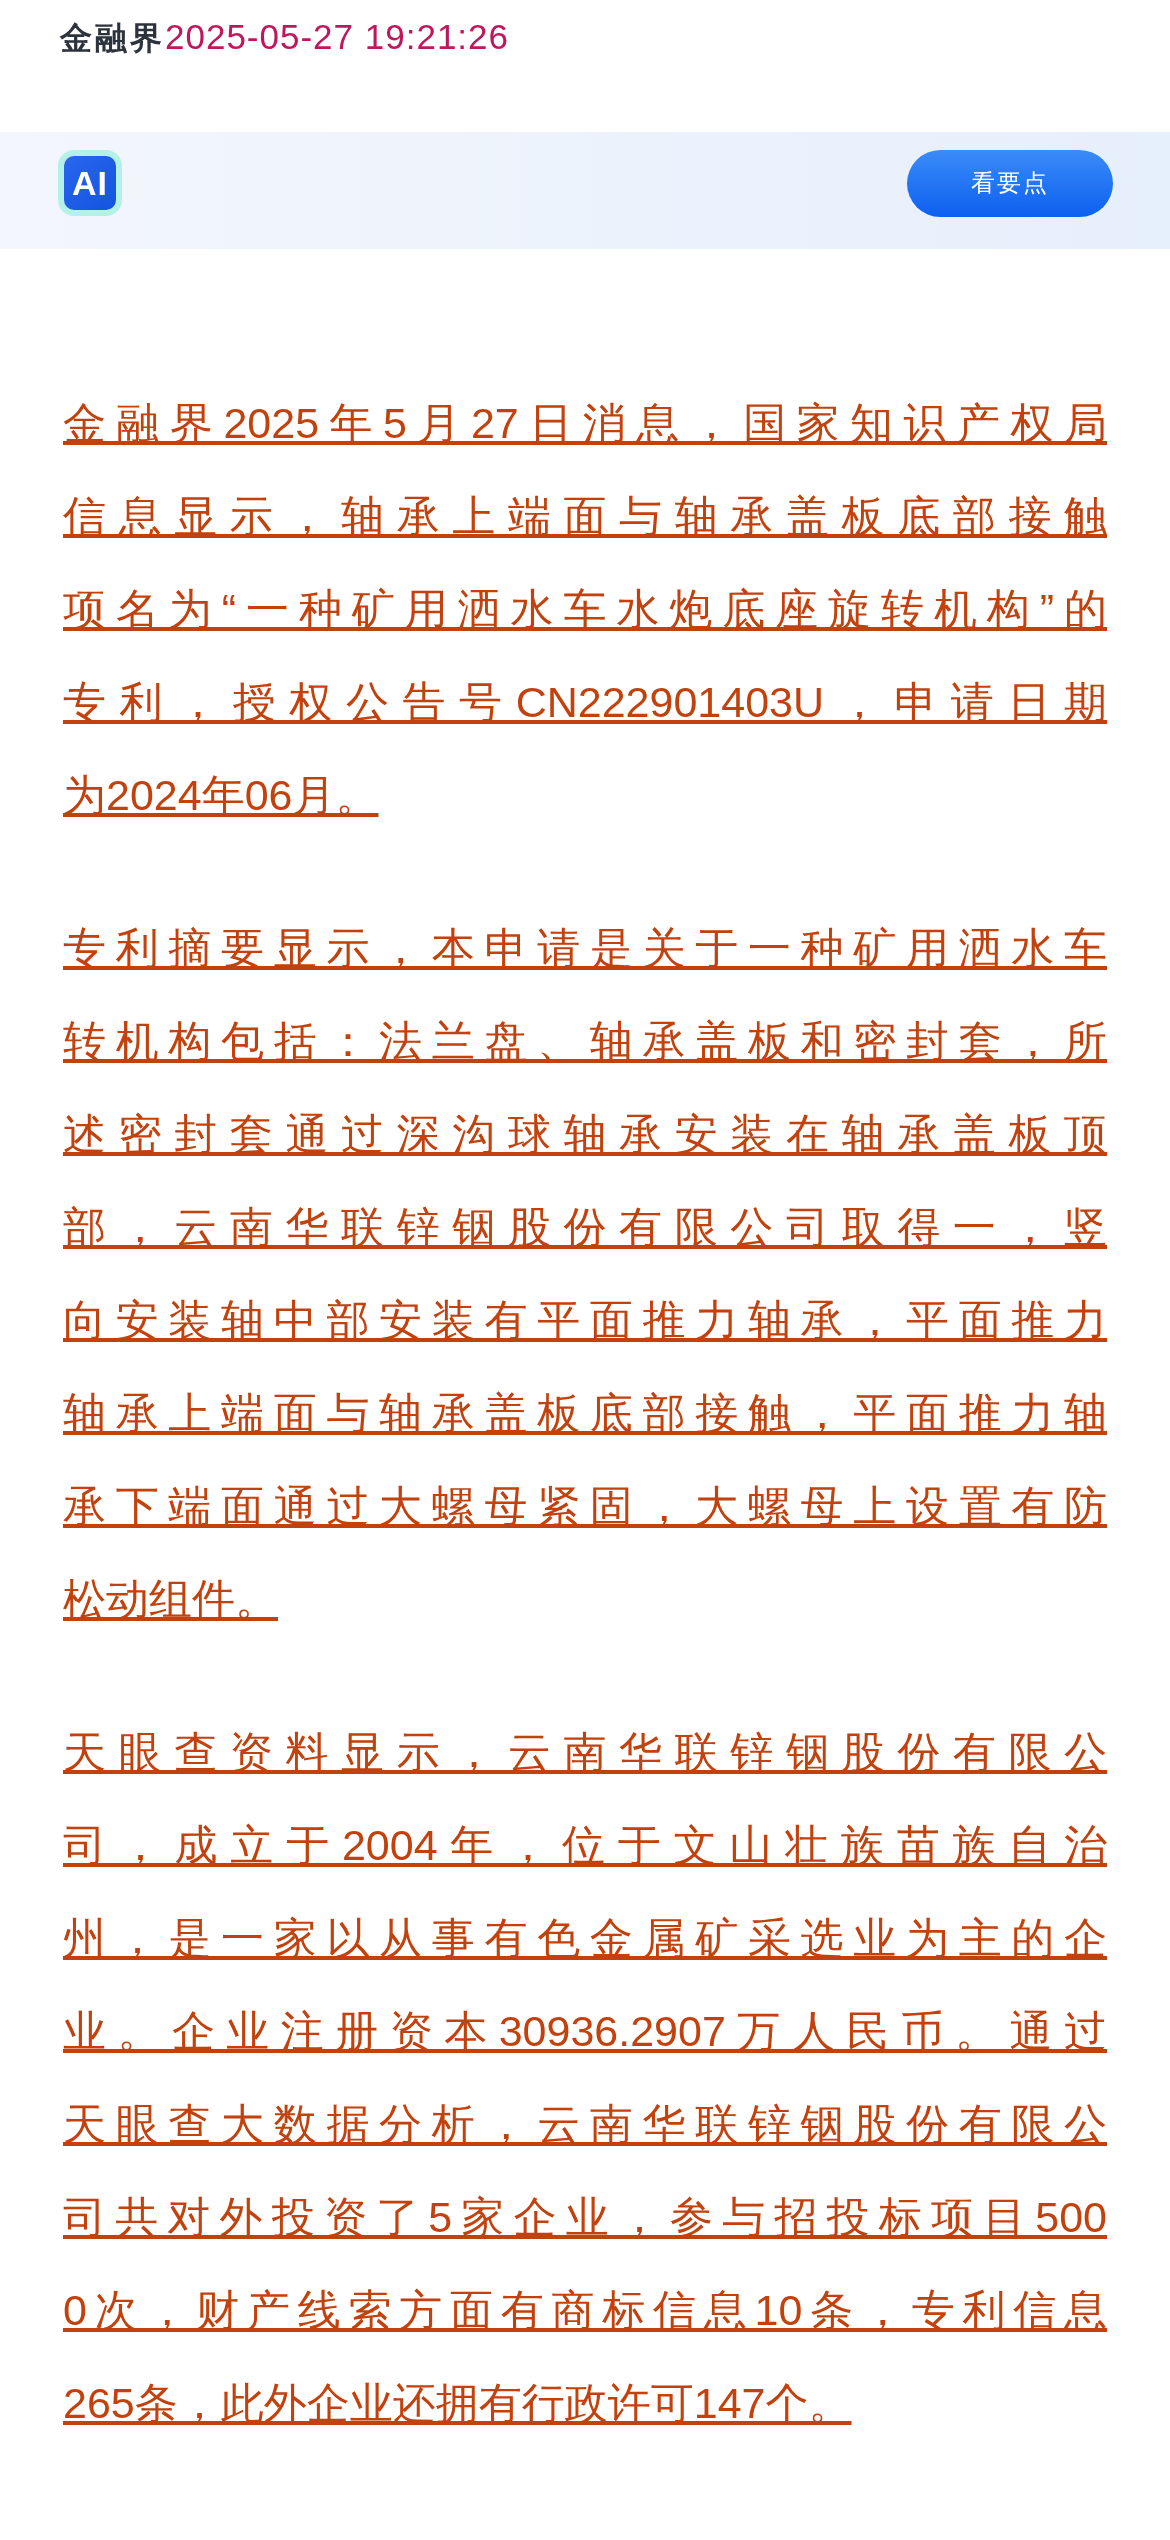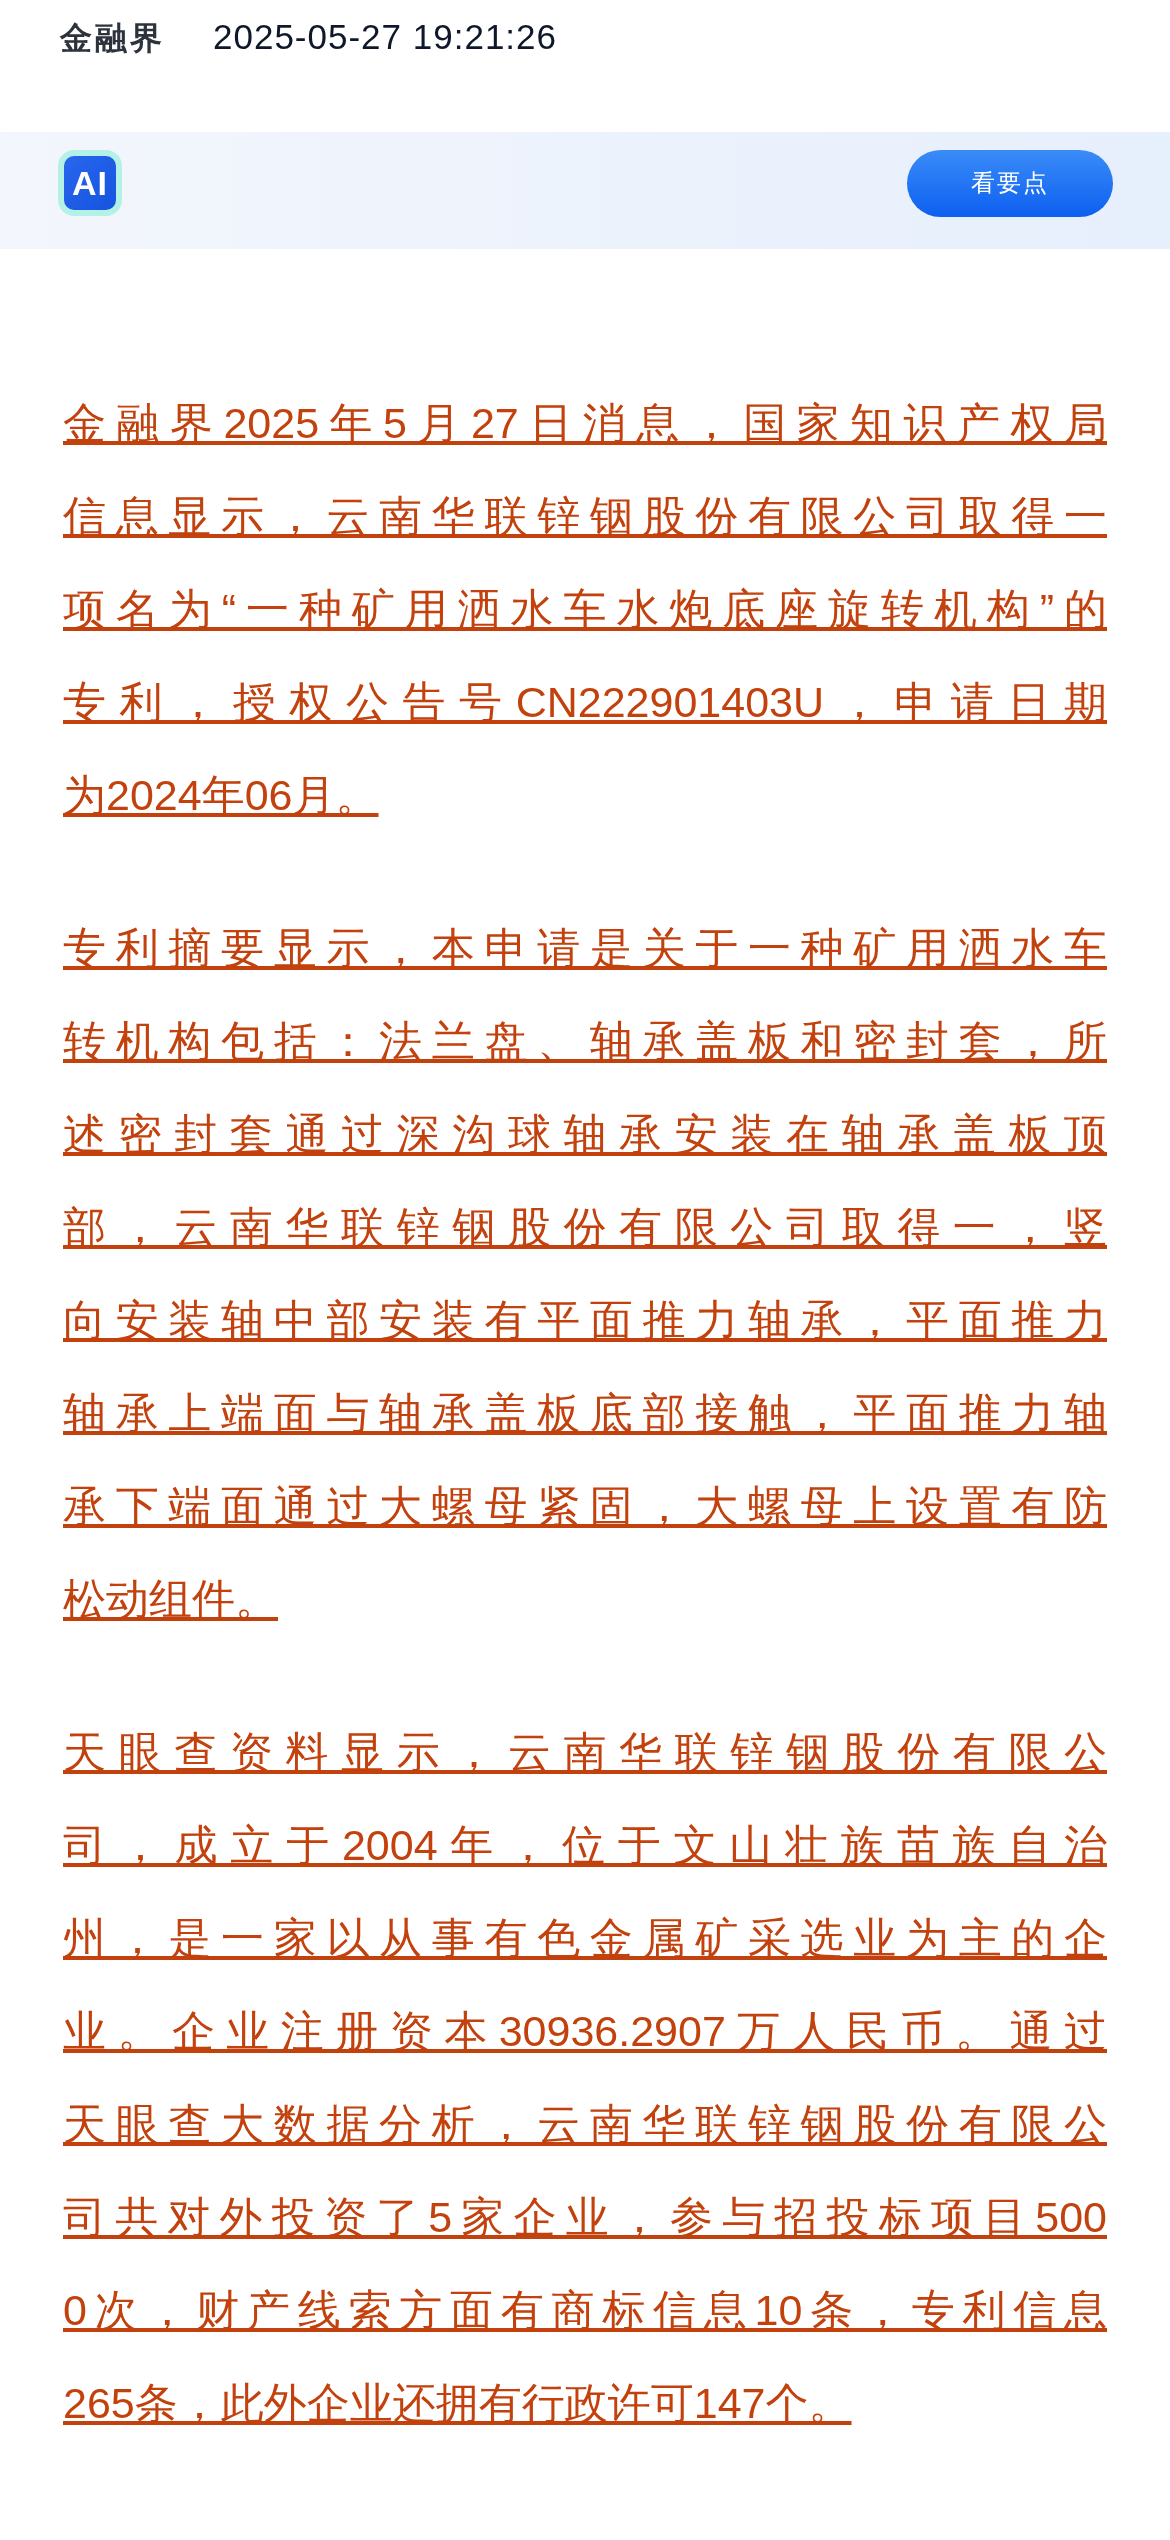--- a/index.html
+++ b/index.html
@@ -19,21 +19,21 @@
   }
   .header-row {
     position: absolute; top: 12px; left: 60px; right: 40px;
     display: flex; align-items: baseline;
   }
   .source-title {
     font-size: 32px; font-weight: bold; color: #2c333d;
     letter-spacing: 3px; line-height: 52px;
   }
   .timestamp {
-    font-size: 35px; color: #0f172a; margin-left: 48px;
+    font-size: 35px; color: #be185d; 
     letter-spacing: 1px;
   }
 
   
   .ai-banner {
     position: absolute; top: 132px; left: 0; right: 0; height: 117px;
     background: linear-gradient(90deg, #f3f6fc 0%, #ecf2fc 55%, #e6effc 100%);
     display: flex; align-items: center;
     padding: 0 57px 15px 58px; box-sizing: border-box;
   }
@@ -94,21 +94,21 @@
   <div class="ai-badge">
     <span>AI</span>
   </div>
   <span class="banner-spacer"></span>
   <button class="key-points-btn">看要点</button>
 </div>
 
 <div class="article">
     <div class="para">
       <div class="line">金融界2025年5月27日消息，国家知识产权局</div>
-      <div class="line">信息显示，云南华联锌铟股份有限公司取得一</div>
+      <div class="line">信息显示，轴承上端面与轴承盖板底部接触</div>
       <div class="line">项名为“一种矿用洒水车水炮底座旋转机构”的</div>
       <div class="line">专利，授权公告号CN222901403U，申请日期</div>
       <div class="line last">为2024年06月。</div>
     </div>
     <div class="para">
       <div class="line">专利摘要显示，本申请是关于一种矿用洒水车</div>
       <div class="line">转机构包括：法兰盘、轴承盖板和密封套，所</div>
       <div class="line">述密封套通过深沟球轴承安装在轴承盖板顶</div>
       <div class="line">部，云南华联锌铟股份有限公司取得一，竖</div>
       <div class="line">向安装轴中部安装有平面推力轴承，平面推力</div>

